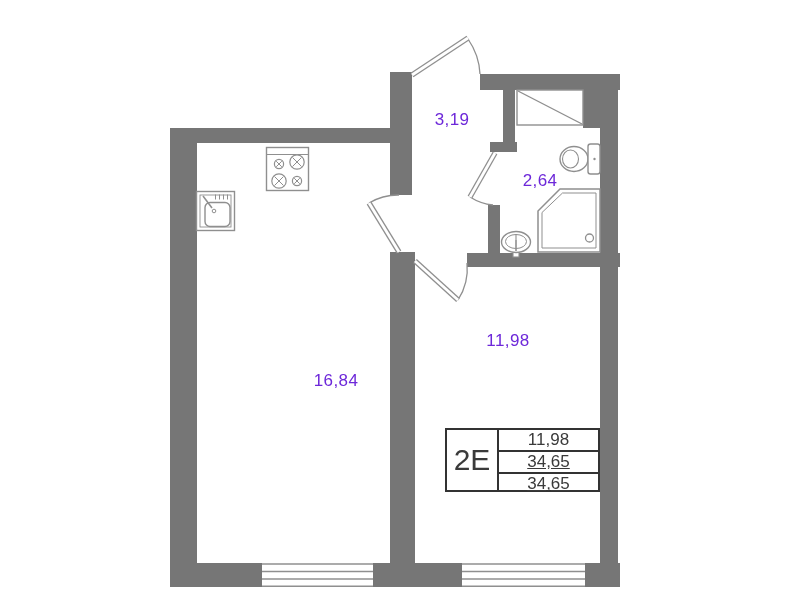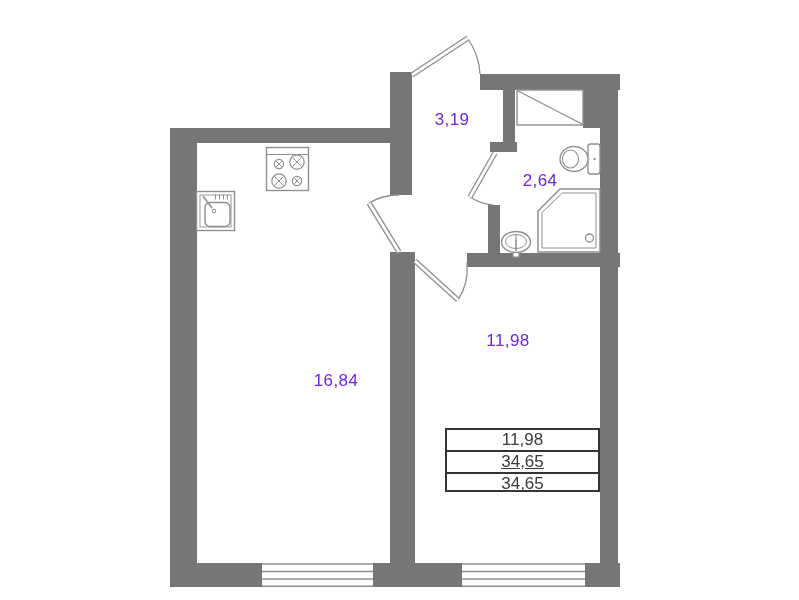--- a/index.html
+++ b/index.html
@@ -164,20 +164,21 @@
 
   <div class="lbl" style="left:290px;top:381px;margin-left:46px;">16,84</div>
 
   <div class="lbl" style="left:508px;top:341px;">11,98</div>
 
   <div class="lbl" style="left:452px;top:120px;">3,19</div>
 
   <div class="lbl" style="left:540px;top:181px;">2,64</div>
 
   <div class="legend">
+    <div class="legend-type">2Е</div>
     <div class="legend-col">
       <div class="legend-row">11,98</div>
       <div class="legend-row">34,65</div>
       <div class="legend-row">34,65</div>
     </div>
   </div>
 
 </div>
 
 </body></html>

